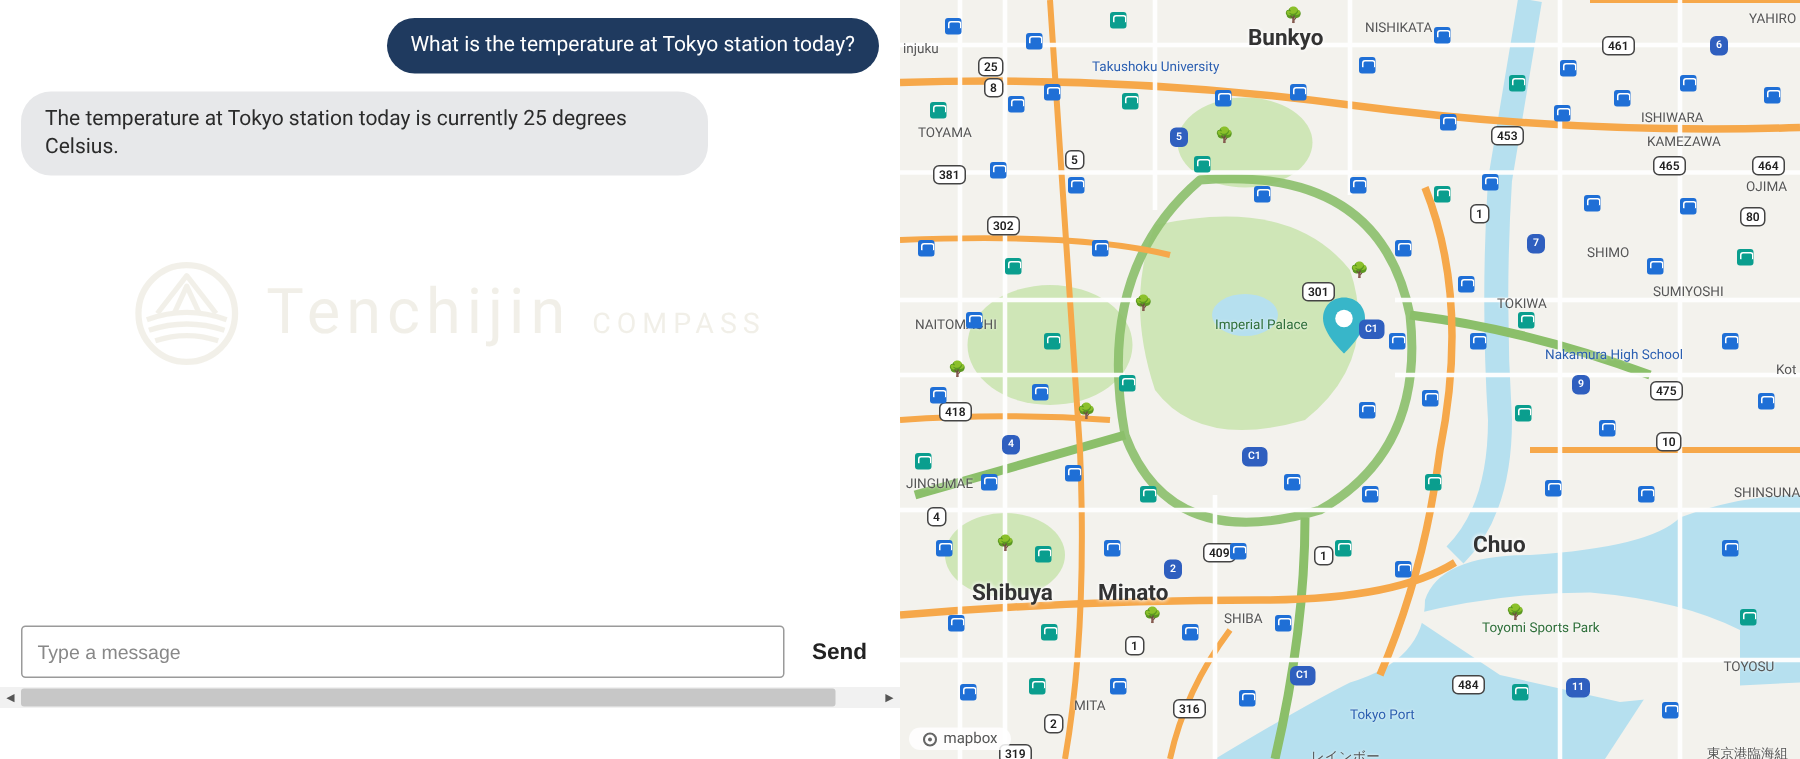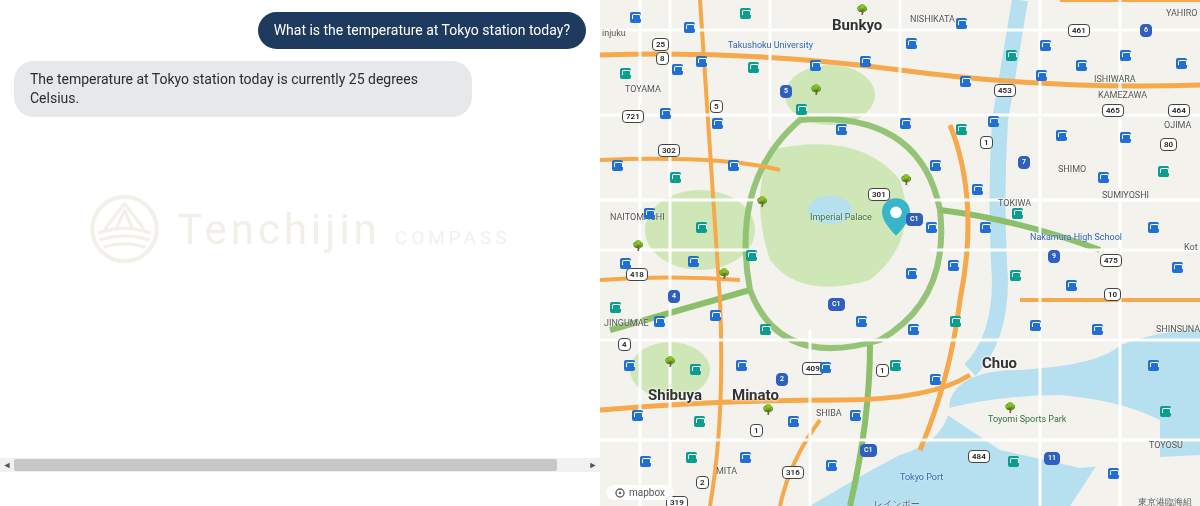--- a/index.html
+++ b/index.html
@@ -66,20 +66,24 @@
           <path d="M22 50 L50 14 L78 50" fill="none" stroke="#cdc7aa" stroke-width="5" stroke-linejoin="round"></path>
           <path d="M38 50 L50 24 L62 50" fill="none" stroke="#cdc7aa" stroke-width="5" stroke-linejoin="round"></path>
         </svg>
         <div class="brand-text">
           <span class="brand-main">Tenchijin</span>
           <span class="brand-sub">COMPASS</span>
         </div>
       </div>
     </div>
 
+    <div class="input-row">
+      <input class="chat-input" type="text" placeholder="Type a message" style="">
+      <button class="send-btn">Send</button>
+    </div>
 
     <div class="scroll-strip">
       <div class="scroll-arrow">◄</div>
       <div class="scroll-track">
         <div class="scroll-thumb"></div>
       </div>
       <div class="scroll-arrow">►</div>
     </div>
   </div>
 
@@ -143,21 +147,21 @@
     <div id="district-layer">
         <div class="district-label" style="left: 232px; top: 16px;">Bunkyo</div>
         <div class="district-label" style="left: 48px; top: 386px;">Shibuya</div>
         <div class="district-label" style="left: 132px; top: 386px;">Minato</div>
         <div class="district-label" style="left: 382px; top: 354px;">Chuo</div>
       </div>
     <div id="sublabel-layer">
         <div class="sub-label " style="left: 2px; top: 28px;">injuku</div>
         <div class="sub-label " style="left: 310px; top: 14px;">NISHIKATA</div>
         <div class="sub-label blue" style="left: 128px; top: 40px;">Takushoku University</div>
-        <div class="sub-label " style="left: 25px; top: 84px;">TOYAMA</div>
+        <div class="sub-label " style="left: 12px; top: 84px;">TOYAMA</div>
         <div class="sub-label " style="left: 494px; top: 74px;">ISHIWARA</div>
         <div class="sub-label " style="left: 498px; top: 90px;">KAMEZAWA</div>
         <div class="sub-label " style="left: 10px; top: 212px;">NAITOMACHI</div>
         <div class="sub-label green" style="left: 210px; top: 212px;">Imperial Palace</div>
         <div class="sub-label " style="left: 564px; top: 120px; text-align: right;">OJIMA</div>
         <div class="sub-label blue" style="left: 430px; top: 232px;">Nakamura High School</div>
         <div class="sub-label " style="left: 502px; top: 190px;">SUMIYOSHI</div>
         <div class="sub-label " style="left: 458px; top: 164px;">SHIMO</div>
         <div class="sub-label " style="left: 398px; top: 198px;">TOKIWA</div>
         <div class="sub-label " style="left: 556px; top: 324px;">SHINSUNA</div>
@@ -173,21 +177,21 @@
         <div class="sub-label " style="left: 584px; top: 242px;">Kot</div>
       </div>
     <div id="shield-layer">
         <div class="route-shield " style="left: 468px; top: 24px;">461</div>
         <div class="route-shield exp" style="left: 540px; top: 24px;">6</div>
         <div class="route-shield " style="left: 52px; top: 38px;">25</div>
         <div class="route-shield " style="left: 56px; top: 52px;">8</div>
         <div class="route-shield exp" style="left: 180px; top: 85px;">5</div>
         <div class="route-shield " style="left: 110px; top: 100px;">5</div>
         <div class="route-shield " style="left: 394px; top: 84px;">453</div>
-        <div class="route-shield " style="left: 22px; top: 110px;">721</div>
+        <div class="route-shield " style="left: 22px; top: 110px;">381</div>
         <div class="route-shield " style="left: 58px; top: 144px;">302</div>
         <div class="route-shield " style="left: 502px; top: 104px;">465</div>
         <div class="route-shield " style="left: 568px; top: 104px;">464</div>
         <div class="route-shield " style="left: 560px; top: 138px;">80</div>
         <div class="route-shield exp" style="left: 418px; top: 156px;">7</div>
         <div class="route-shield " style="left: 268px; top: 188px;">301</div>
         <div class="route-shield exp" style="left: 306px; top: 213px;">C1</div>
         <div class="route-shield exp" style="left: 448px; top: 250px;">9</div>
         <div class="route-shield " style="left: 500px; top: 254px;">475</div>
         <div class="route-shield " style="left: 26px; top: 268px;">418</div>

